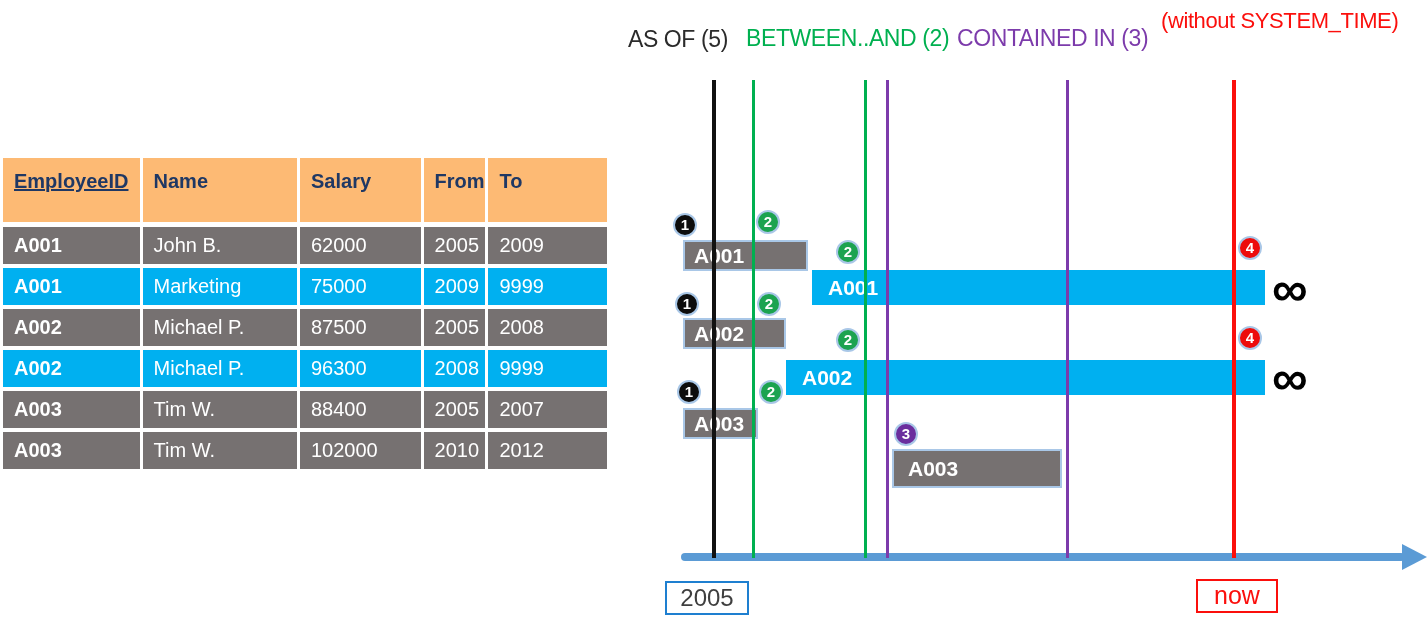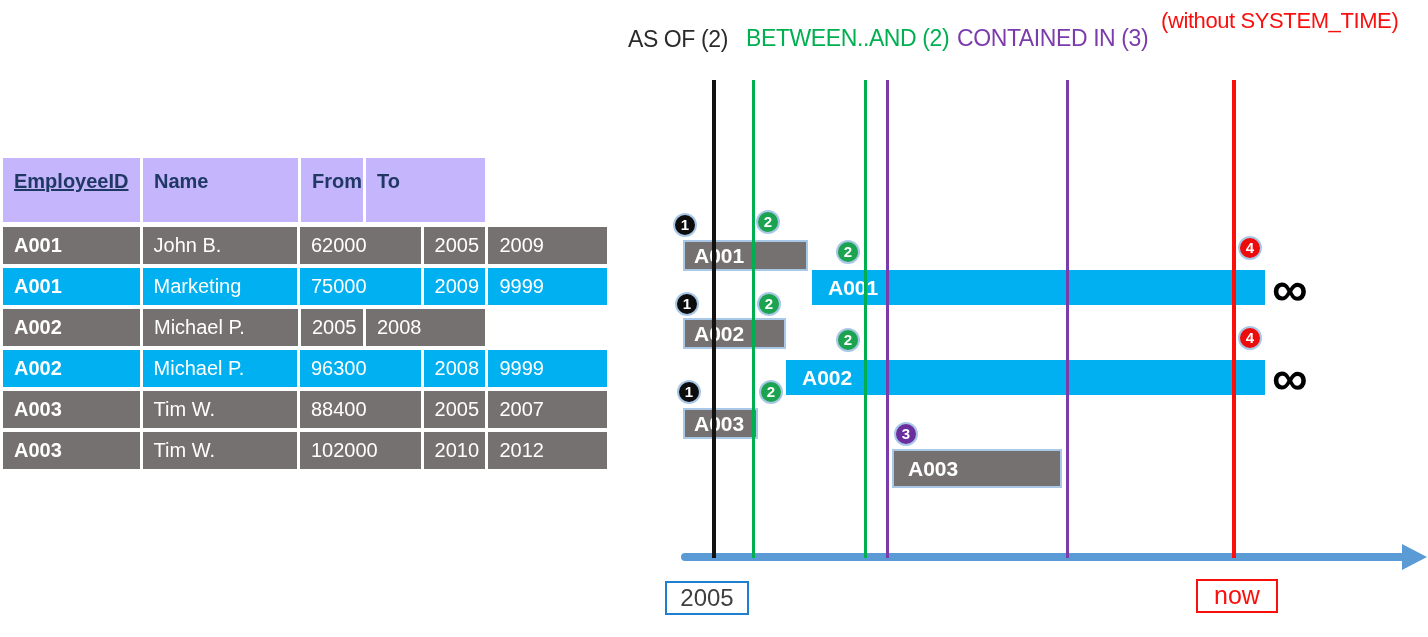--- a/index.html
+++ b/index.html
@@ -5,21 +5,21 @@
   html,body{margin:0;padding:0;background:#fff;}
   .slide{
     position:relative;width:1428px;height:637px;background:#ffffff;overflow:hidden;
     font-family:"Liberation Sans", sans-serif;
   }
   
   .emp-table{position:absolute;left:3px;top:158px;width:604px;}
   .thead{display:flex;margin-bottom:5px;}
   .trow{display:flex;margin-bottom:4px;}
   .th{
-    background:#c4b5fd;color:#1F3864;font-weight:bold;font-size:20px;
+    background:#fdba74;color:#1F3864;font-weight:bold;font-size:20px;
     height:64px;box-sizing:border-box;padding:12px 0 0 11px;margin-right:3px;
   }
   .th .u{text-decoration:underline;}
   .td{
     height:37px;box-sizing:border-box;padding:7px 0 0 11px;font-size:20px;
     color:#ffffff;margin-right:3px;white-space:nowrap;overflow:hidden;
   }
   .c0{width:137px;} .c1{width:155px;} .c2{width:121px;} .c3{width:62px;} .c4{width:119px;margin-right:0;}
   .row-gray .td{background:#767171;}
   .row-cyan .td{background:#00B0F0;}
@@ -84,20 +84,21 @@
 </style>
 </head>
 <body>
 
 <div class="slide">
 
   <div class="emp-table">
     <div class="thead">
       <div class="th c0"><span class="u">EmployeeID</span></div>
       <div class="th c1">Name</div>
+      <div class="th c2">Salary</div>
       <div class="th c3">From</div>
       <div class="th c4">To</div>
     </div>
 
     <div class="trow row-gray">
       <div class="td c0">A001</div>
       <div class="td c1">John B.</div>
       <div class="td c2">62000</div>
       <div class="td c3">2005</div>
       <div class="td c4">2009</div>
@@ -105,20 +106,21 @@
     <div class="trow row-cyan">
       <div class="td c0">A001</div>
       <div class="td c1">Marketing</div>
       <div class="td c2">75000</div>
       <div class="td c3">2009</div>
       <div class="td c4">9999</div>
     </div>
     <div class="trow row-gray">
       <div class="td c0">A002</div>
       <div class="td c1">Michael P.</div>
+      <div class="td c2">87500</div>
       <div class="td c3">2005</div>
       <div class="td c4">2008</div>
     </div>
     <div class="trow row-cyan">
       <div class="td c0">A002</div>
       <div class="td c1">Michael P.</div>
       <div class="td c2">96300</div>
       <div class="td c3">2008</div>
       <div class="td c4">9999</div>
     </div>
@@ -131,21 +133,21 @@
     </div>
     <div class="trow row-gray">
       <div class="td c0">A003</div>
       <div class="td c1">Tim W.</div>
       <div class="td c2">102000</div>
       <div class="td c3">2010</div>
       <div class="td c4">2012</div>
     </div>
   </div>
 
-  <div class="legend legend-asof">AS OF (2)</div>
+  <div class="legend legend-asof">AS OF (5)</div>
   <div class="legend legend-between">BETWEEN..AND (2)</div>
   <div class="legend legend-contained">CONTAINED IN (3)</div>
   <div class="legend legend-current">
     <div>(without SYSTEM_TIME)</div>
   </div>
 
   <div class="vline vl-asof"></div>
   <div class="vline vl-green1"></div>
   <div class="vline vl-green2"></div>
   <div class="vline vl-purple1"></div>

